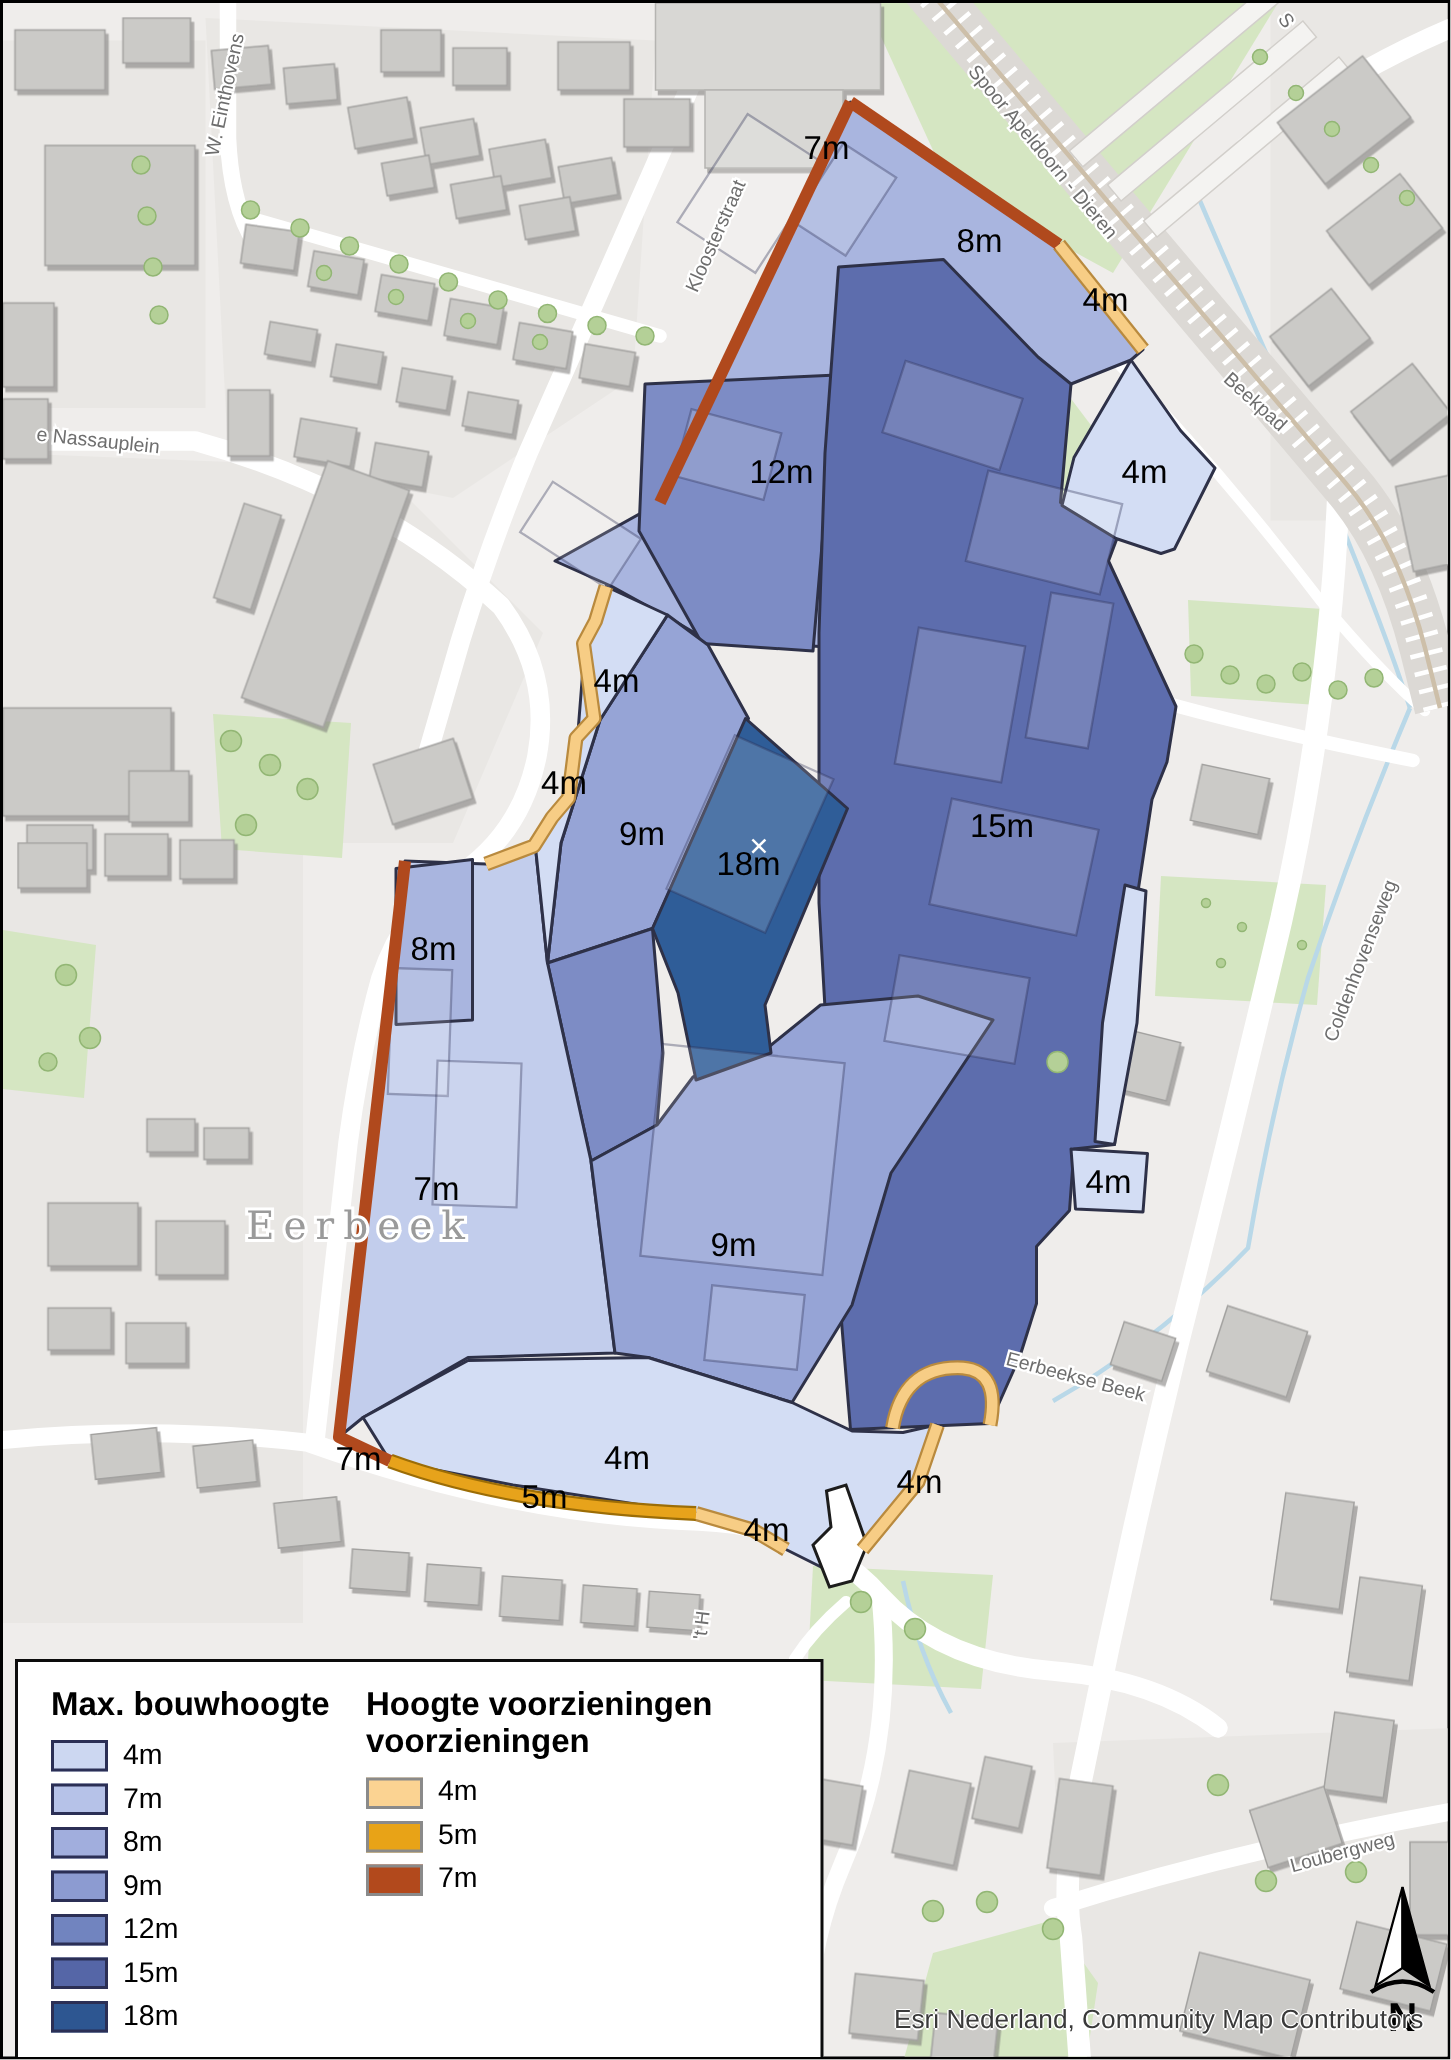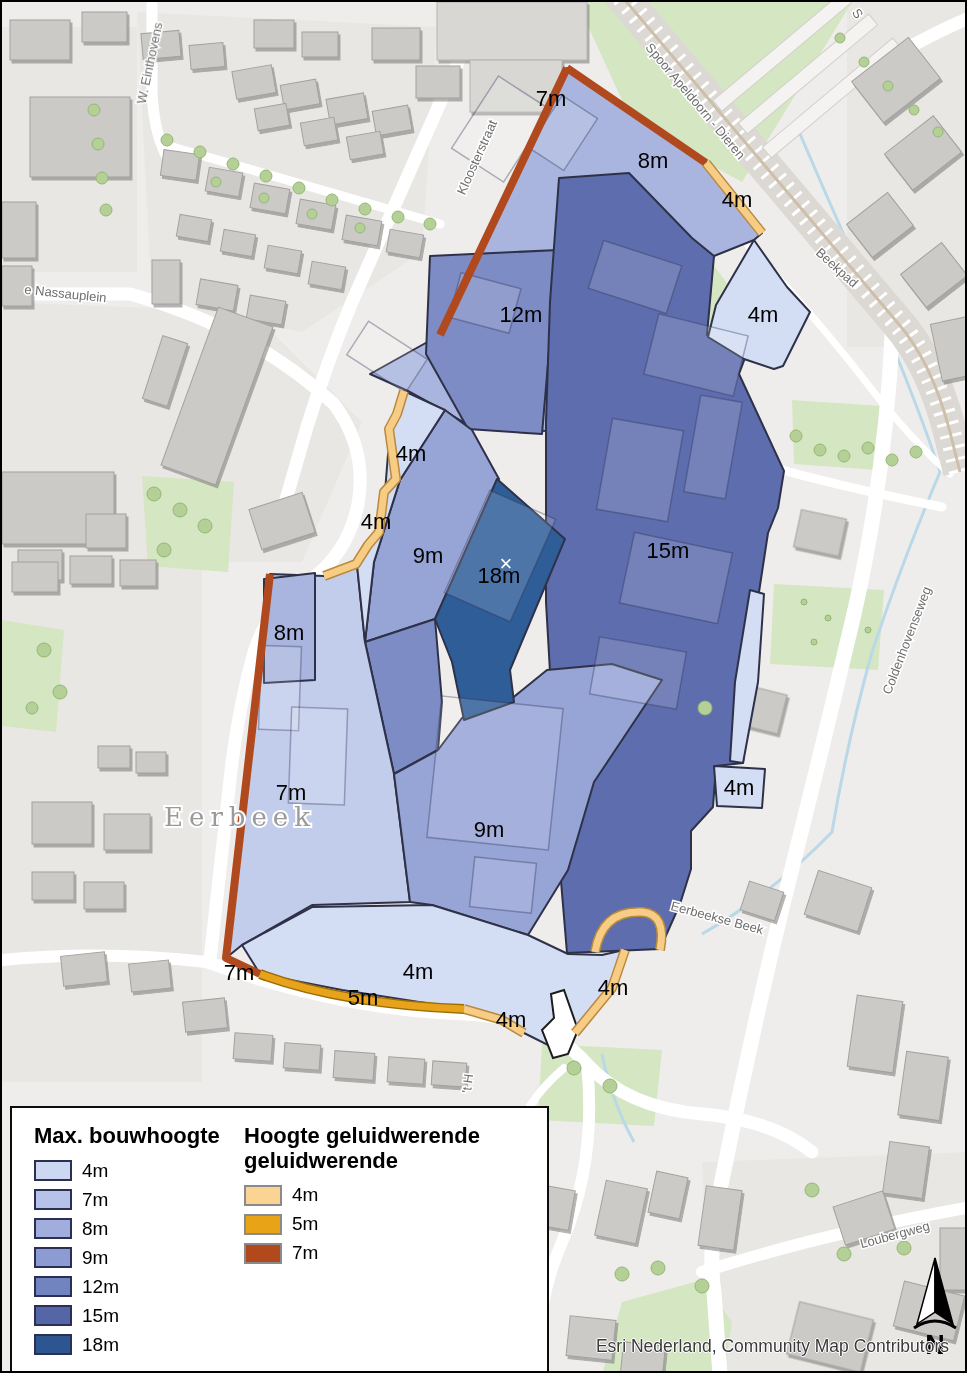--- a/index.html
+++ b/index.html
@@ -360,21 +360,21 @@
             <span class="sw" style="background: rgb(85, 102, 167);"></span>
             <span class="lt">15m</span>
           </div>
           <div class="lrow">
             <span class="sw" style="background: rgb(45, 86, 145);"></span>
             <span class="lt">18m</span>
           </div>
         </div>
   </div>
   <div class="lcol2">
-    <div class="ltitle">Hoogte geluidwerende geluidwerende</div>
+    <div class="ltitle">Hoogte voorzieningen voorzieningen</div>
     <div id="legend-barrier-rows">
           <div class="lrow orange">
             <span class="sw" style="background: rgb(251, 211, 146);"></span>
             <span class="lt">4m</span>
           </div>
           <div class="lrow orange">
             <span class="sw" style="background: rgb(232, 163, 23);"></span>
             <span class="lt">5m</span>
           </div>
           <div class="lrow orange">

